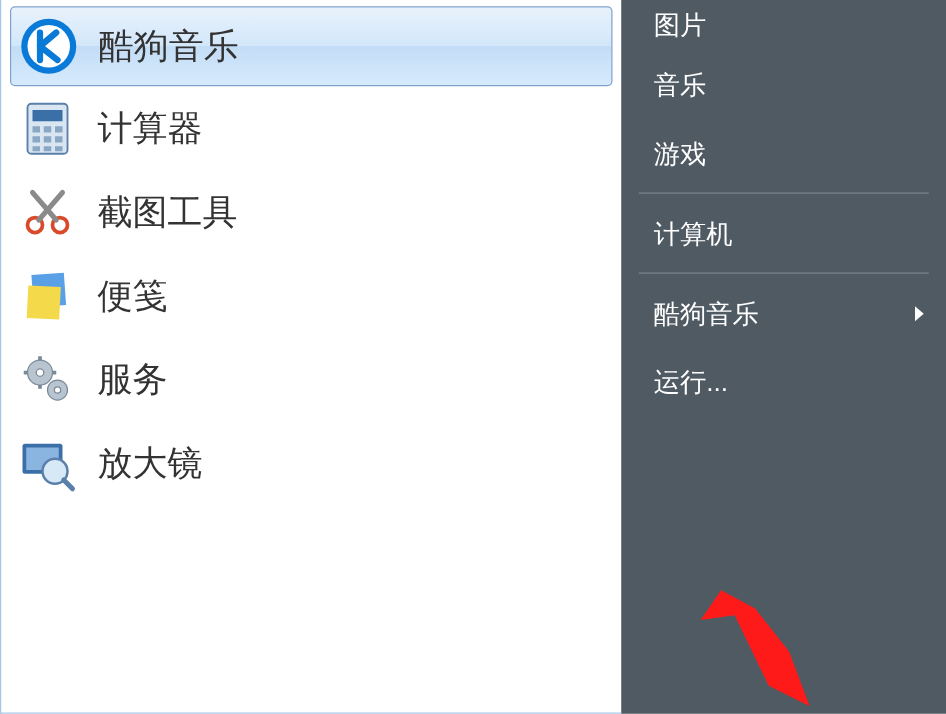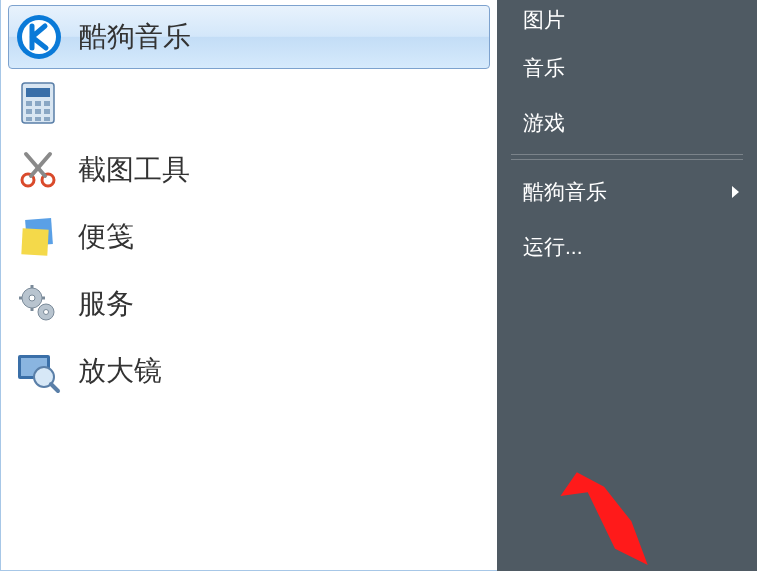--- a/index.html
+++ b/index.html
@@ -135,20 +135,21 @@
               <rect x="30" y="22" width="6" height="5"></rect>
             <rect x="12" y="30" width="6" height="5"></rect>
               <rect x="21" y="30" width="6" height="5"></rect>
               <rect x="30" y="30" width="6" height="5"></rect>
             <rect x="12" y="38" width="6" height="4"></rect>
               <rect x="21" y="38" width="6" height="4"></rect>
               <rect x="30" y="38" width="6" height="4"></rect>
           </g>
         </svg>
       </span>
+      <span class="program-label">计算器</span>
     </div>
 
     <div class="program-item">
       <span class="program-icon">
         <svg width="48" height="48" viewBox="0 0 48 48">
           <circle cx="14" cy="34" r="6" fill="none" stroke="#d94a2b" stroke-width="3"></circle>
           <circle cx="34" cy="34" r="6" fill="none" stroke="#d94a2b" stroke-width="3"></circle>
           <line x1="17" y1="30" x2="36" y2="8" stroke="#8a8a8a" stroke-width="4" stroke-linecap="round"></line>
           <line x1="31" y1="30" x2="12" y2="8" stroke="#8a8a8a" stroke-width="4" stroke-linecap="round"></line>
         </svg>
@@ -209,20 +210,23 @@
     <div class="right-item">
       <span>音乐</span>
     </div>
 
     <div class="right-item">
       <span>游戏</span>
     </div>
 
     <div class="right-sep"></div>
 
+    <div class="right-item">
+      <span>计算机</span>
+    </div>
 
     <div class="right-sep"></div>
 
 
 
     <div class="right-item">
       <span>酷狗音乐</span>
       <span class="right-arrow"></span>
     </div>
 

